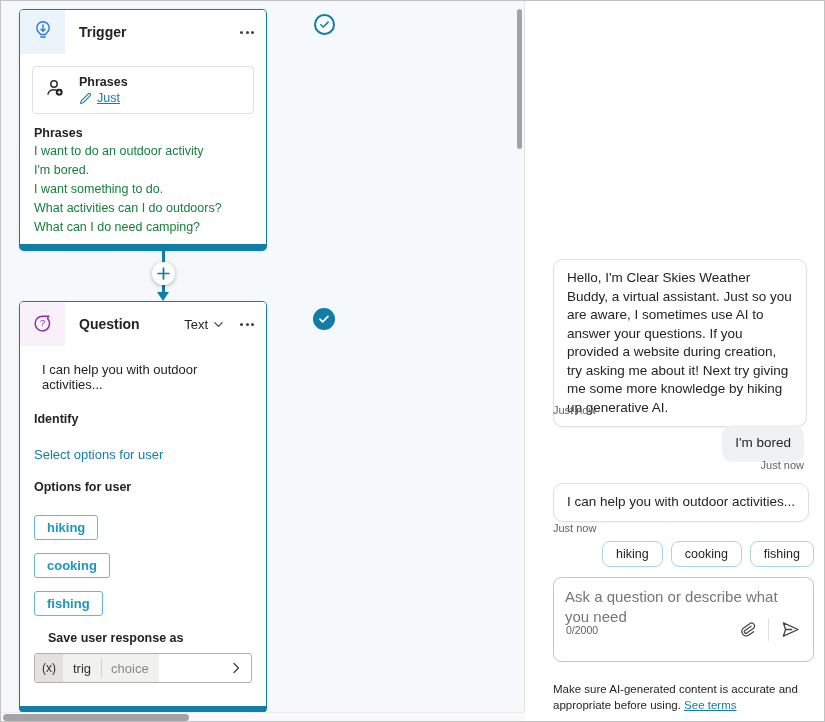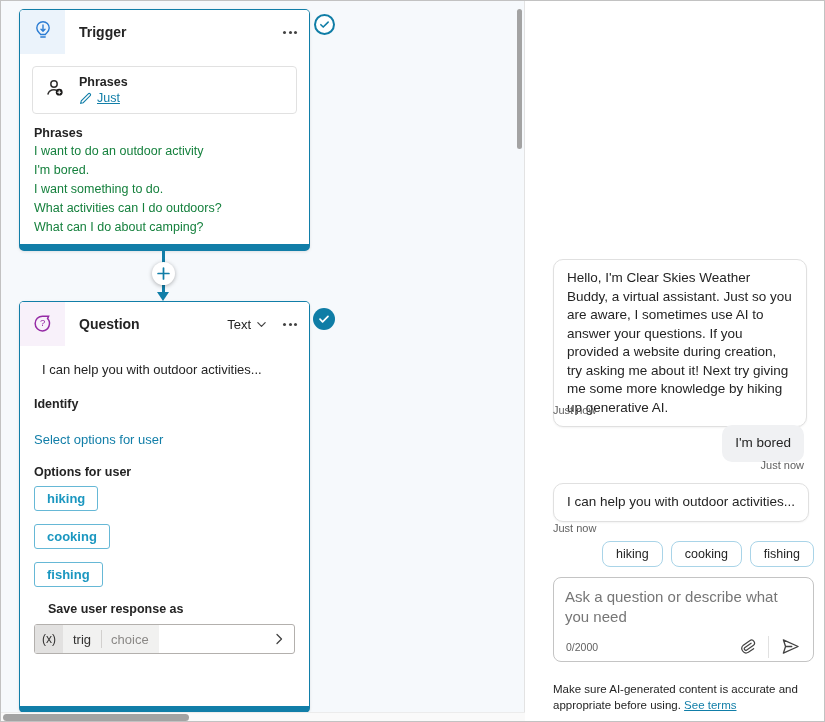--- a/index.html
+++ b/index.html
@@ -3,21 +3,21 @@
 <meta charset="utf-8">
 <style>
   * { box-sizing: border-box; margin: 0; padding: 0; }
   html,body { width:825px; height:722px; }
   body { font-family:"Liberation Sans", sans-serif; background:#fff; }
   .app { position:relative; width:825px; height:722px; border:1px solid #c2c2c2; overflow:hidden; background:#fff; }
 
   
   .canvas { position:absolute; left:0; top:0; width:524px; height:720px; background:#f6f9fc; border-right:1px solid #e3e3e3; }
 
-  .node { position:absolute; left:18px; width:291px; background:#fff; border:1px solid #117ea8;
+  .node { position:absolute; left:18px; width:248px; background:#fff; border:1px solid #117ea8;
           border-bottom:7px solid #117ea8; border-radius:5px; overflow:hidden;
           box-shadow:0 1px 3px rgba(0,0,0,0.10); }
   .trigger-node { top:8px; height:242px; }
   .question-node { top:300px; height:412px; }
 
   .node-header { display:flex; align-items:center; height:44px; background:#fff; }
   .icon-cell { width:45px; height:44px; display:flex; align-items:center; justify-content:center; flex:none; }
   .trigger-cell { background:#ebf3fb; }
   .question-cell { background:#f8f1fa; }
   .node-title { margin-left:14px; font-size:14px; font-weight:700; color:#242424; flex:1; }
@@ -34,21 +34,21 @@
   .node-body { padding:0 14px; }
   .sec-heading { font-size:12.5px; font-weight:700; color:#242424; }
   .phrases-heading { margin:6px 0 2px; }
   .phrase-line { font-size:12.5px; color:#15803d; line-height:19px; }
 
   .q-prompt { font-size:13px; color:#242424; margin:16px 0 0 8px; }
   .identify-label { margin:20px 0 6px; }
   .field { height:34px; border:1px solid #949494; border-radius:4px; display:flex; align-items:center; padding:0 10px; gap:9px; background:#fff; cursor:pointer; }
   .field .fval { font-size:13px; color:#242424; flex:1; }
   .teal-link { display:inline-block; margin:15px 0 0; font-size:13px; color:#117ea8; text-decoration:none; cursor:pointer; }
-  .options-label { margin:17px 0 7px; }
+  .options-label { margin:17px 0 21px; }
   .opt-chip { display:table; padding:4px 12px; border:1px solid #66b8d6; border-radius:3px; color:#1b97c0; font-size:13px; font-weight:700; margin-bottom:13px; background:#fff; cursor:pointer; }
   .save-label { margin:15px 14px 8px; }
   .var-field { height:30px; border:1px solid #b3b0ad; border-radius:3px; display:flex; align-items:center; background:#fff; overflow:hidden; cursor:pointer; }
   .var-left { display:flex; align-items:center; height:100%; background:#f1f1f0; }
   .var-x { background:#e2e1e0; height:100%; display:flex; align-items:center; padding:0 7px; font-size:12px; color:#323130; }
   .var-scope { padding:0 10px; font-size:13px; color:#323130; }
   .var-div { width:1px; height:18px; background:#d2d0ce; }
   .var-name { padding:0 10px 0 9px; font-size:13px; color:#8a8886; }
   .var-chev { margin-left:auto; margin-right:9px; display:flex; }
 
@@ -77,21 +77,21 @@
   .ts2 { right:22px; top:458px; }
   .bot-reply { position:absolute; left:27px; top:482px; white-space:nowrap; }
   .ts3 { left:27px; top:521px; }
   .chips-row { position:absolute; right:12px; top:540px; display:flex; gap:8px; }
   .sg-chip { border:1px solid #a9d4e8; border-radius:8px; background:#fff; padding:5px 13px; font-size:12.5px; color:#242424; cursor:pointer; white-space:nowrap; }
 
   .chat-input { position:absolute; left:27px; top:576px; width:261px; height:85px; border:1px solid #c4c4c4; border-radius:8px; background:#fff; }
   .chat-input textarea { width:calc(100% - 22px); height:44px; margin:9px 11px 0; border:none; outline:none; resize:none;
                          font-family:"Liberation Sans", sans-serif; font-size:15px; line-height:20px; color:#242424; }
   .chat-input textarea::placeholder { color:#767676; }
-  .input-bottom { position:absolute; left:12px; right:8px; bottom:2px; display:flex; align-items:center; }
+  .input-bottom { position:absolute; left:12px; right:8px; bottom:19px; display:flex; align-items:center; }
   .counter { font-size:10.5px; color:#616161; flex:1; }
   .ico-btn { display:flex; align-items:center; justify-content:center; padding:3px 5px; cursor:pointer; }
   .in-div { width:1px; height:22px; background:#e1e1e1; margin:0 7px; }
 
   .disclaimer { position:absolute; left:27px; top:681px; width:272px; font-size:11.5px; line-height:15.5px; color:#242424; }
   .disclaimer a { color:#117ea8; text-decoration:underline; cursor:pointer; }
 </style>
 </head>
 <body>
 
@@ -137,21 +137,21 @@
           </a>
         </div>
       </div>
 
       <div class="node-body">
         <div class="sec-heading phrases-heading">Phrases</div>
         <div class="phrase-line">I want to do an outdoor activity</div>
         <div class="phrase-line">I'm bored.</div>
         <div class="phrase-line">I want something to do.</div>
         <div class="phrase-line">What activities can I do outdoors?</div>
-        <div class="phrase-line">What can I do about camping?</div>
+        <div class="phrase-line">What can I do need camping?</div>
       </div>
     </div>
 
     <div class="check-badge check-outline">
       <svg width="11" height="11" viewBox="0 0 12 12" fill="none">
           <path d="M2 6.2l2.6 2.6L10 3.4" stroke="#0f7da6" stroke-width="1.7" stroke-linecap="round" stroke-linejoin="round"></path>
         </svg>
     </div>
 
     <div class="conn-line"></div>

